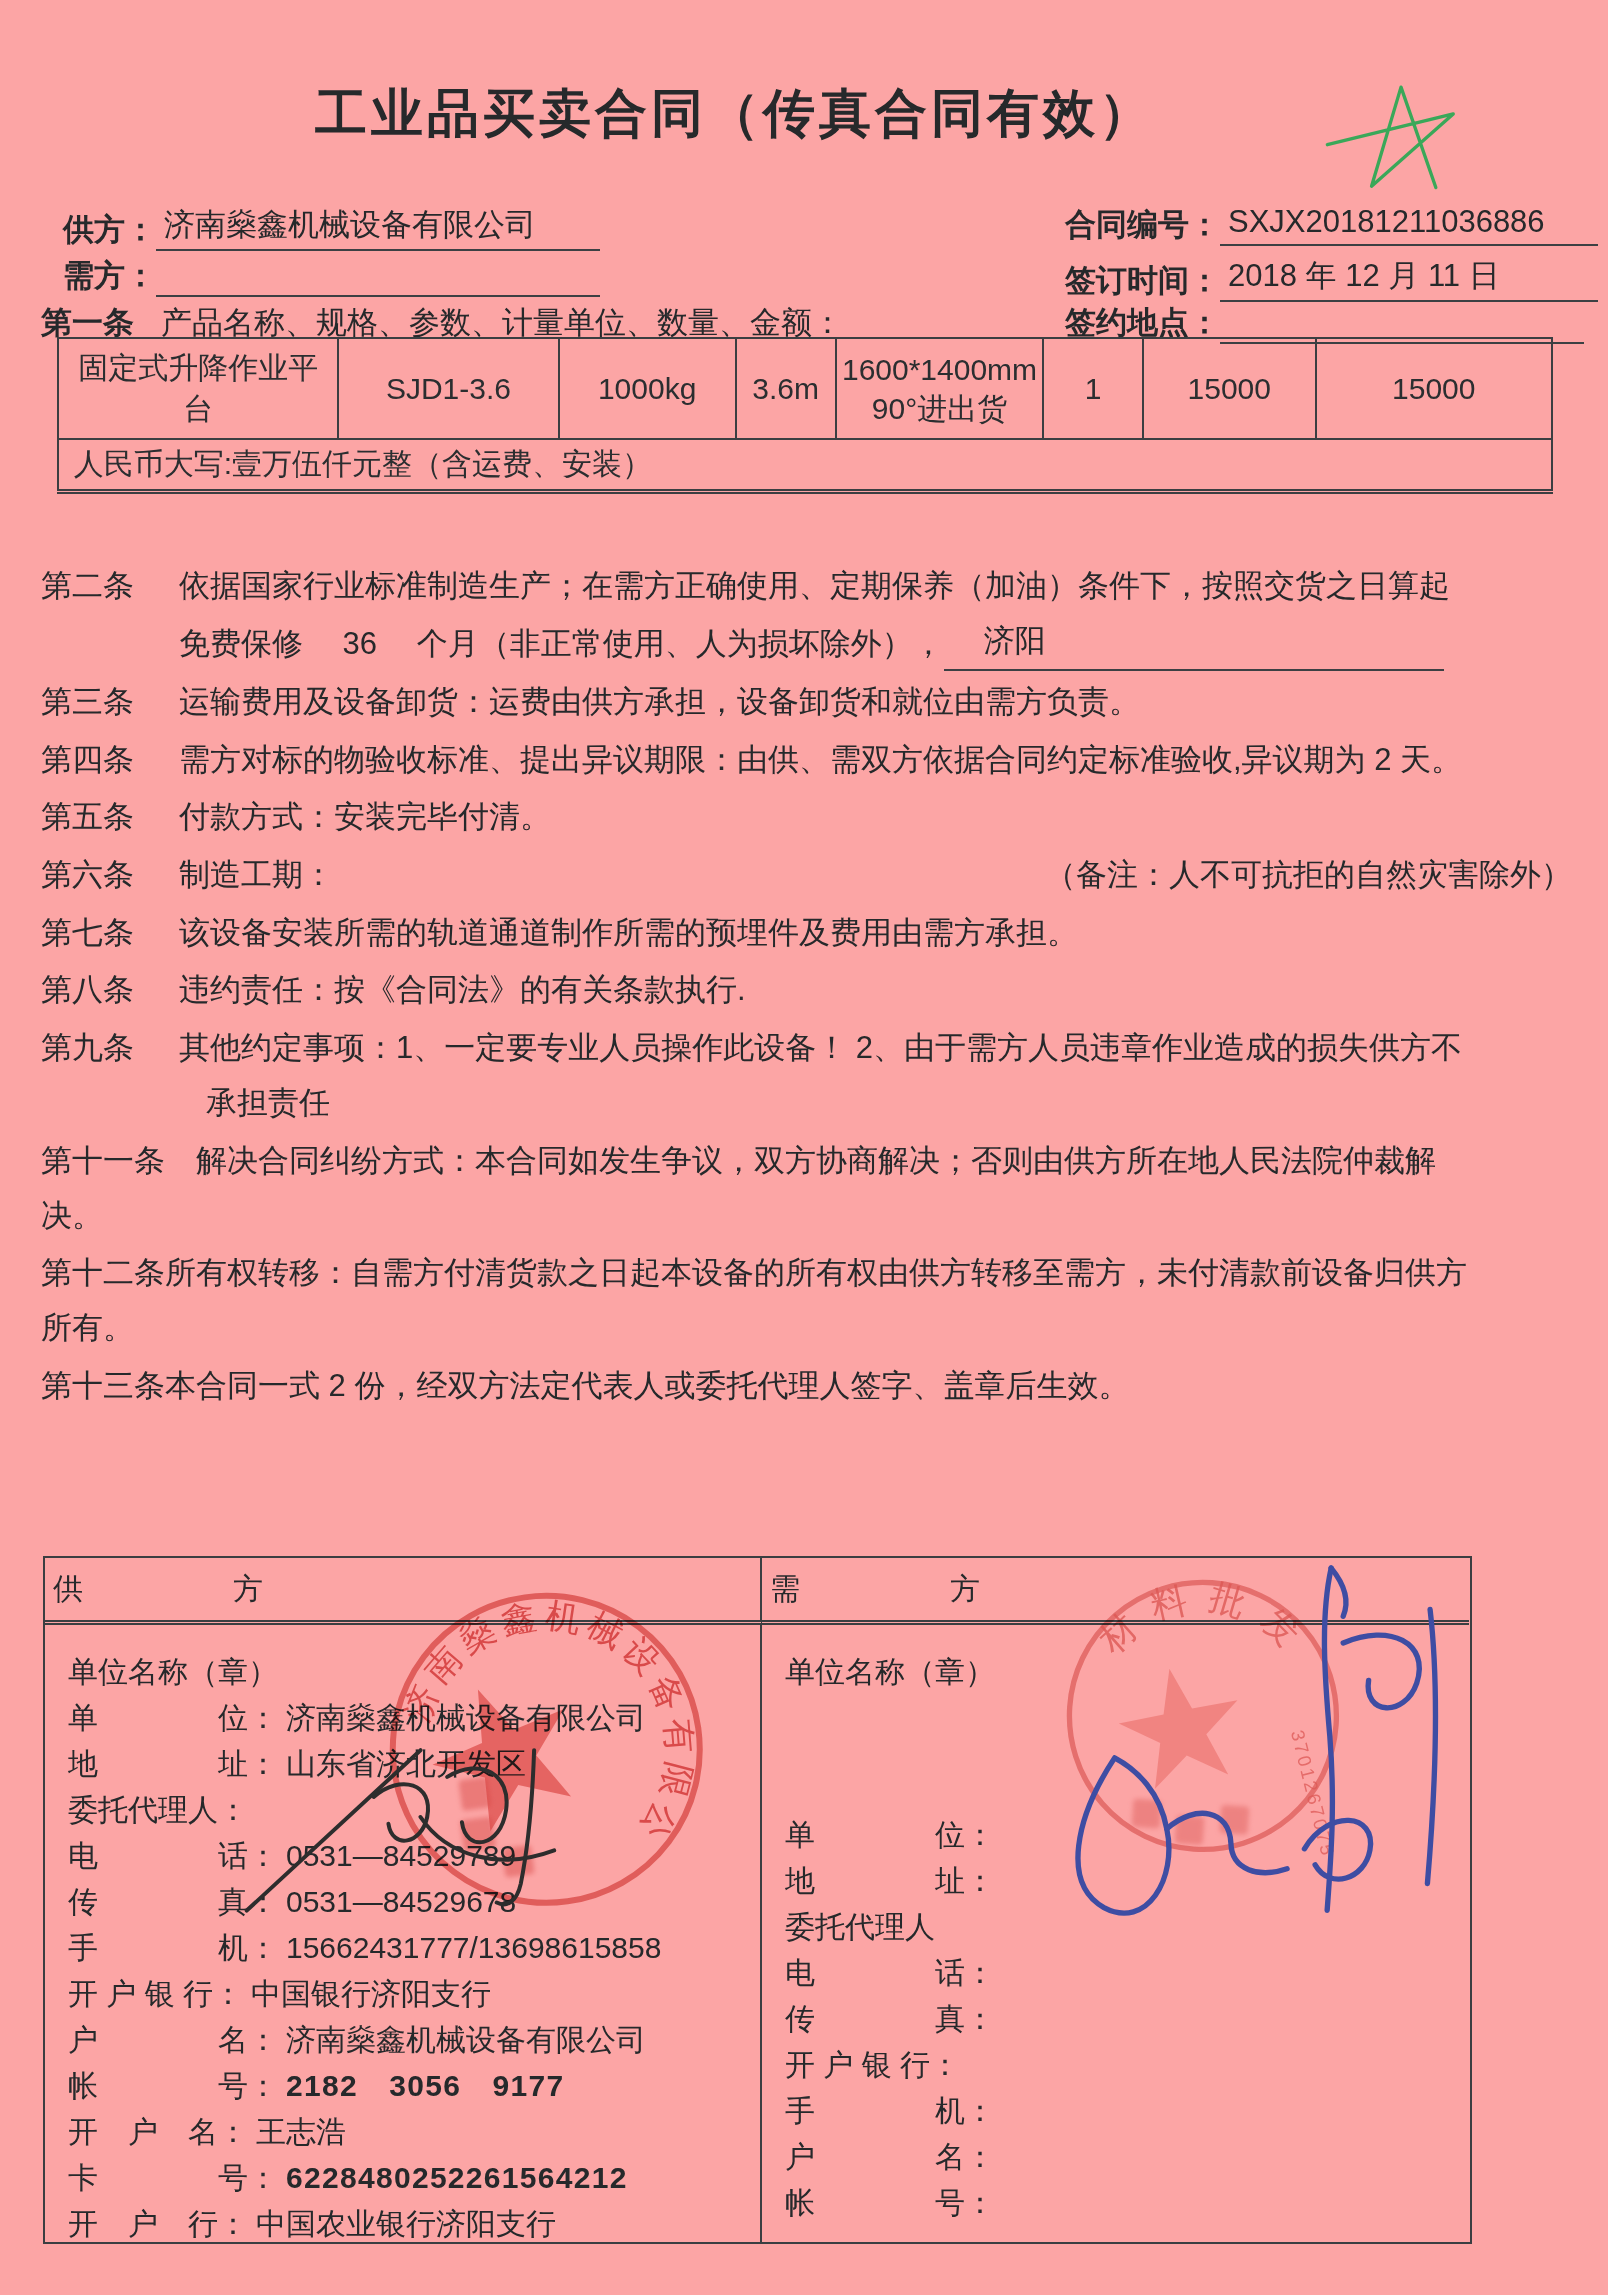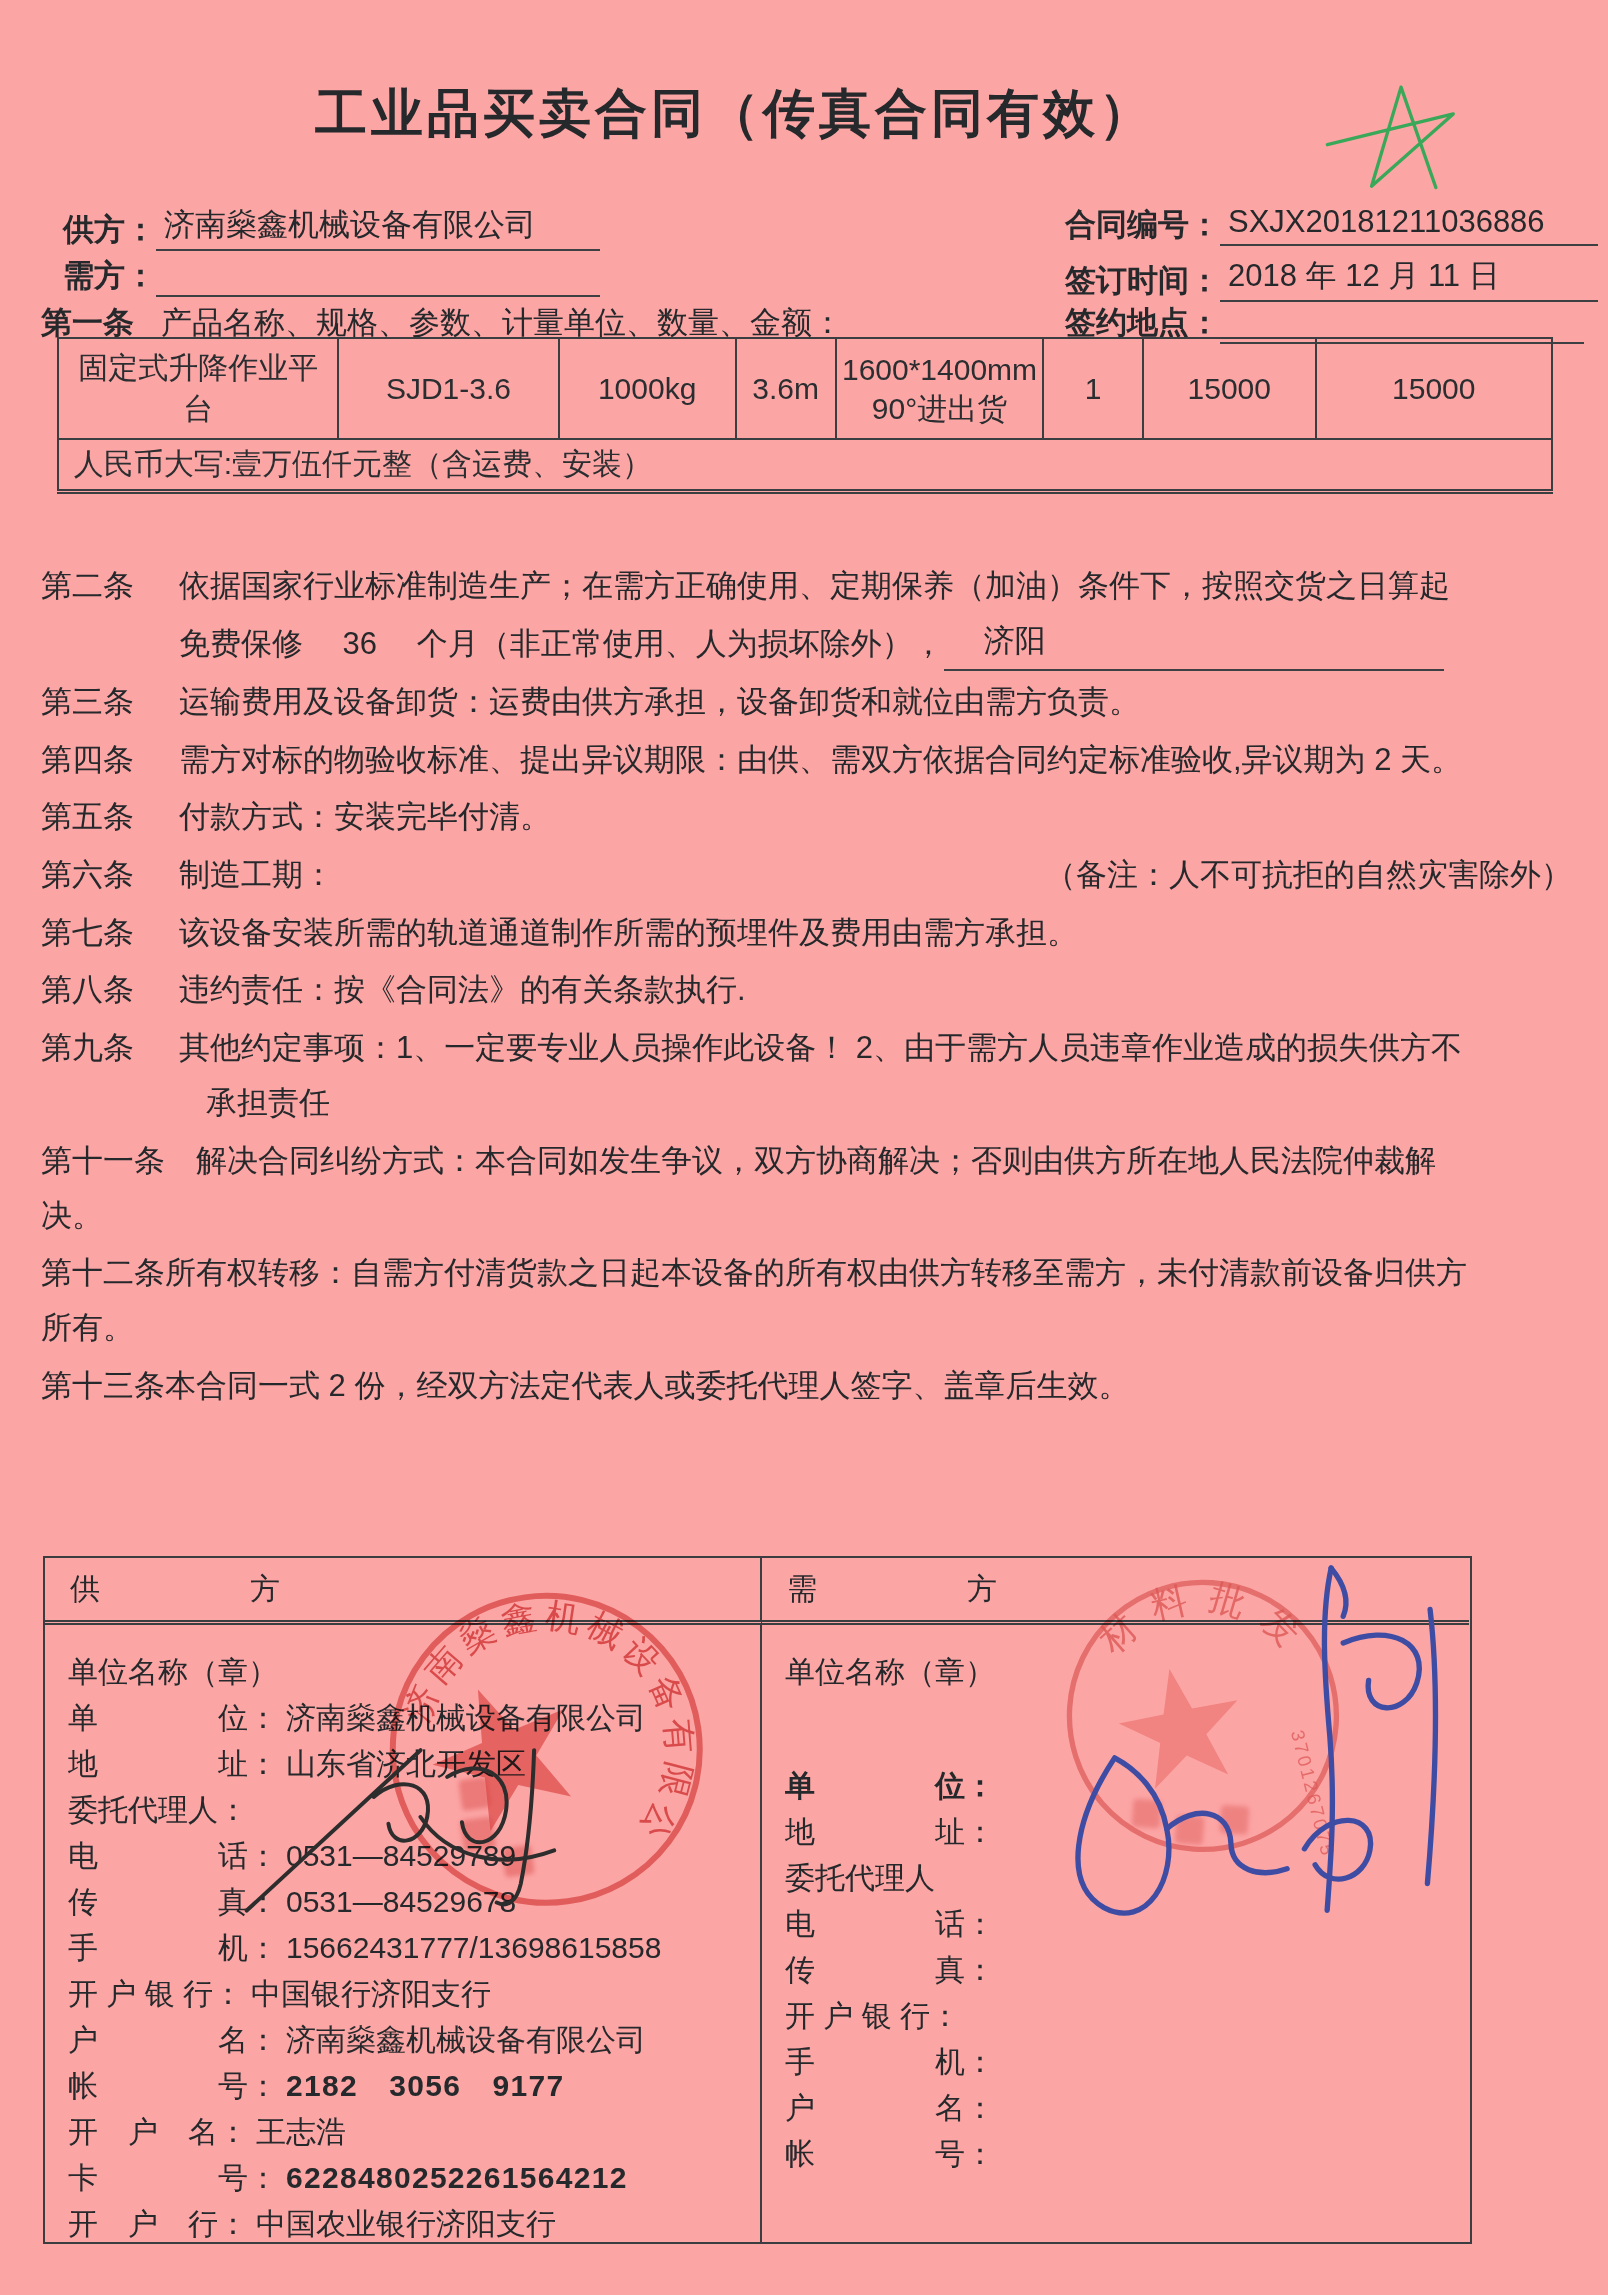--- a/index.html
+++ b/index.html
@@ -29,27 +29,27 @@
   .ctext{flex:1;}
   .clause-full{margin-bottom:2.7px;line-height:55px;}
   .blank-u{display:inline-block;border-bottom:2.7px solid #3c4043;min-width:454px;
            padding:0 6.7px 1.3px 40px;vertical-align:bottom;}
   .c6wrap{display:flex;justify-content:space-between;}
   .indent{padding-left:27px;}
   
   .btable{position:absolute;left:43px;top:1556px;width:1429px;height:688px;
           border:2.7px solid #3b3e41;display:grid;grid-template-columns:717px 707px;
           grid-template-rows:67px auto;font-size:30px;box-sizing:border-box;}
-  .bhead{border-bottom:5.3px double #3b3e41;display:flex;align-items:center;padding-left:25px;}
+  .bhead{border-bottom:5.3px double #3b3e41;display:flex;align-items:center;padding-left:8px;}
   .bdivider{border-right:2px solid #3b3e41;}
   .bcell{padding:24px 0 0 23px;overflow:hidden;}
   .brow{height:46px;line-height:46px;white-space:nowrap;}
   .bval{padding-left:8px;}
   .boldval{font-weight:700;letter-spacing:1.3px;}
-  .bcell-r .brow:nth-child(2){margin-top:68px;font-weight:bold;}
+  .bcell-r .brow:nth-child(2){margin-top:117px;}
   
   .stamp{position:absolute;mix-blend-mode:multiply;pointer-events:none;}
   .sig{position:absolute;pointer-events:none;}
 </style>
 </head>
 <body>
 
 <div id="page">
 
   <svg class="sig" style="left:1322px;top:79px;" width="154" height="114" viewBox="0 0 230 170">

